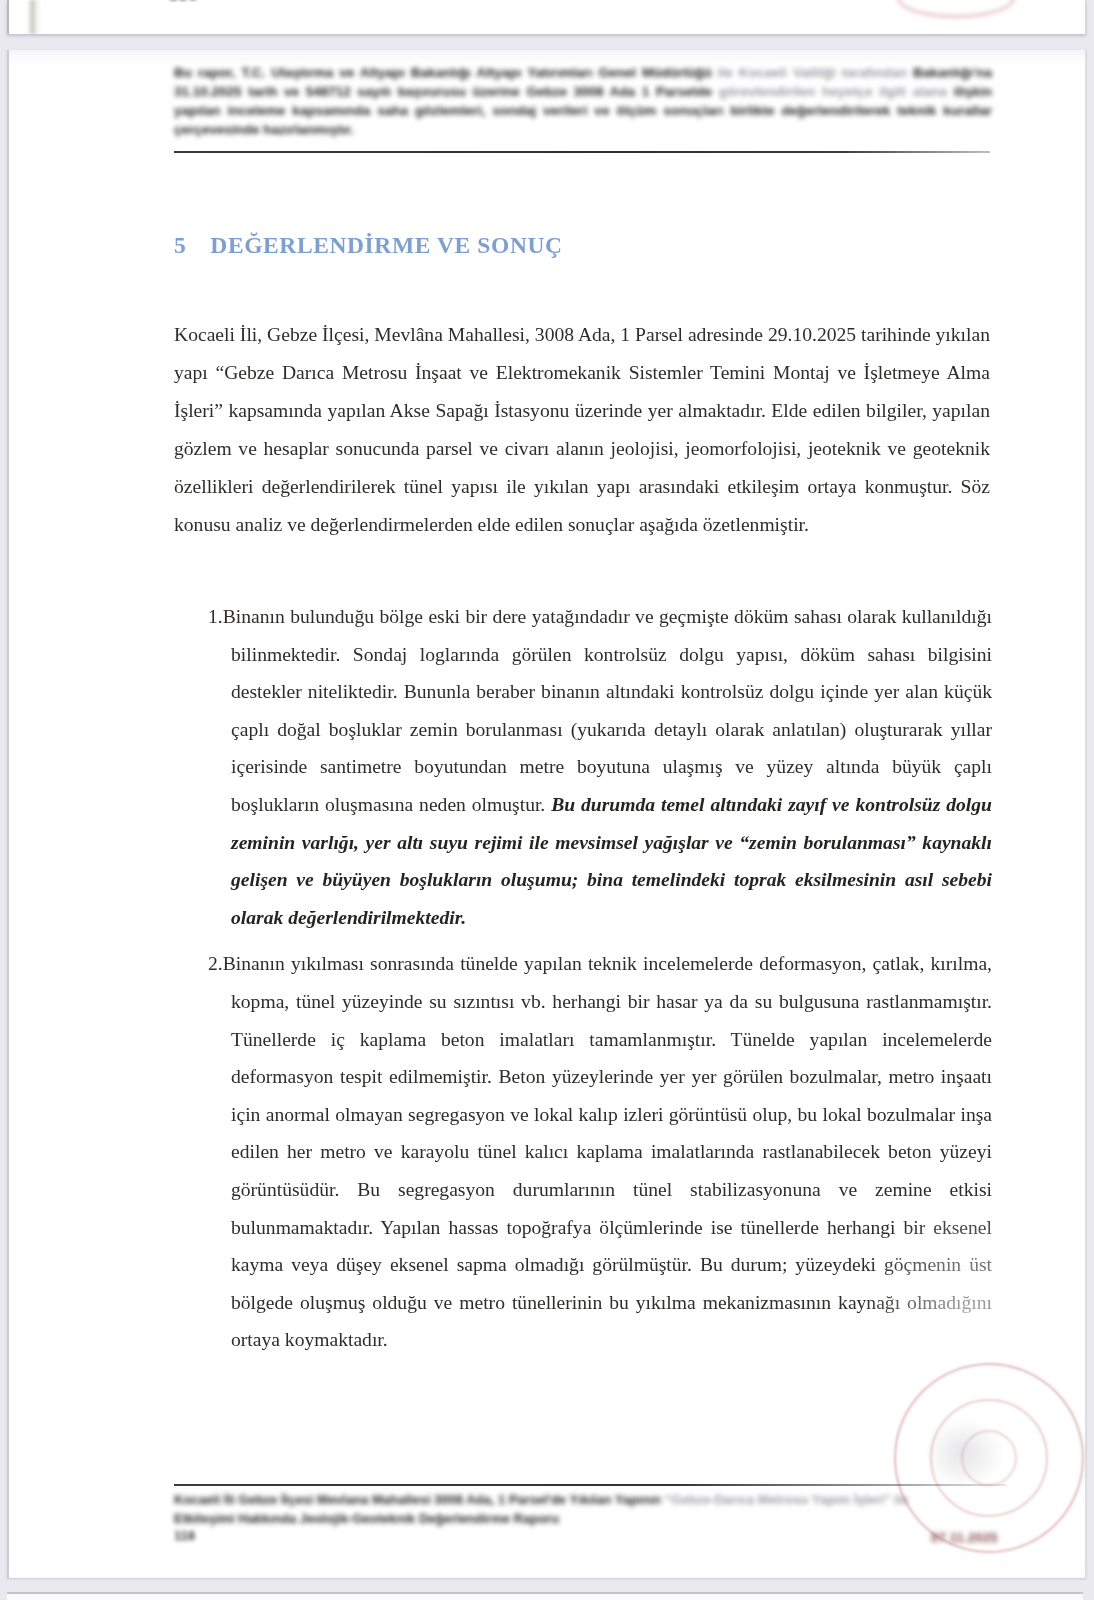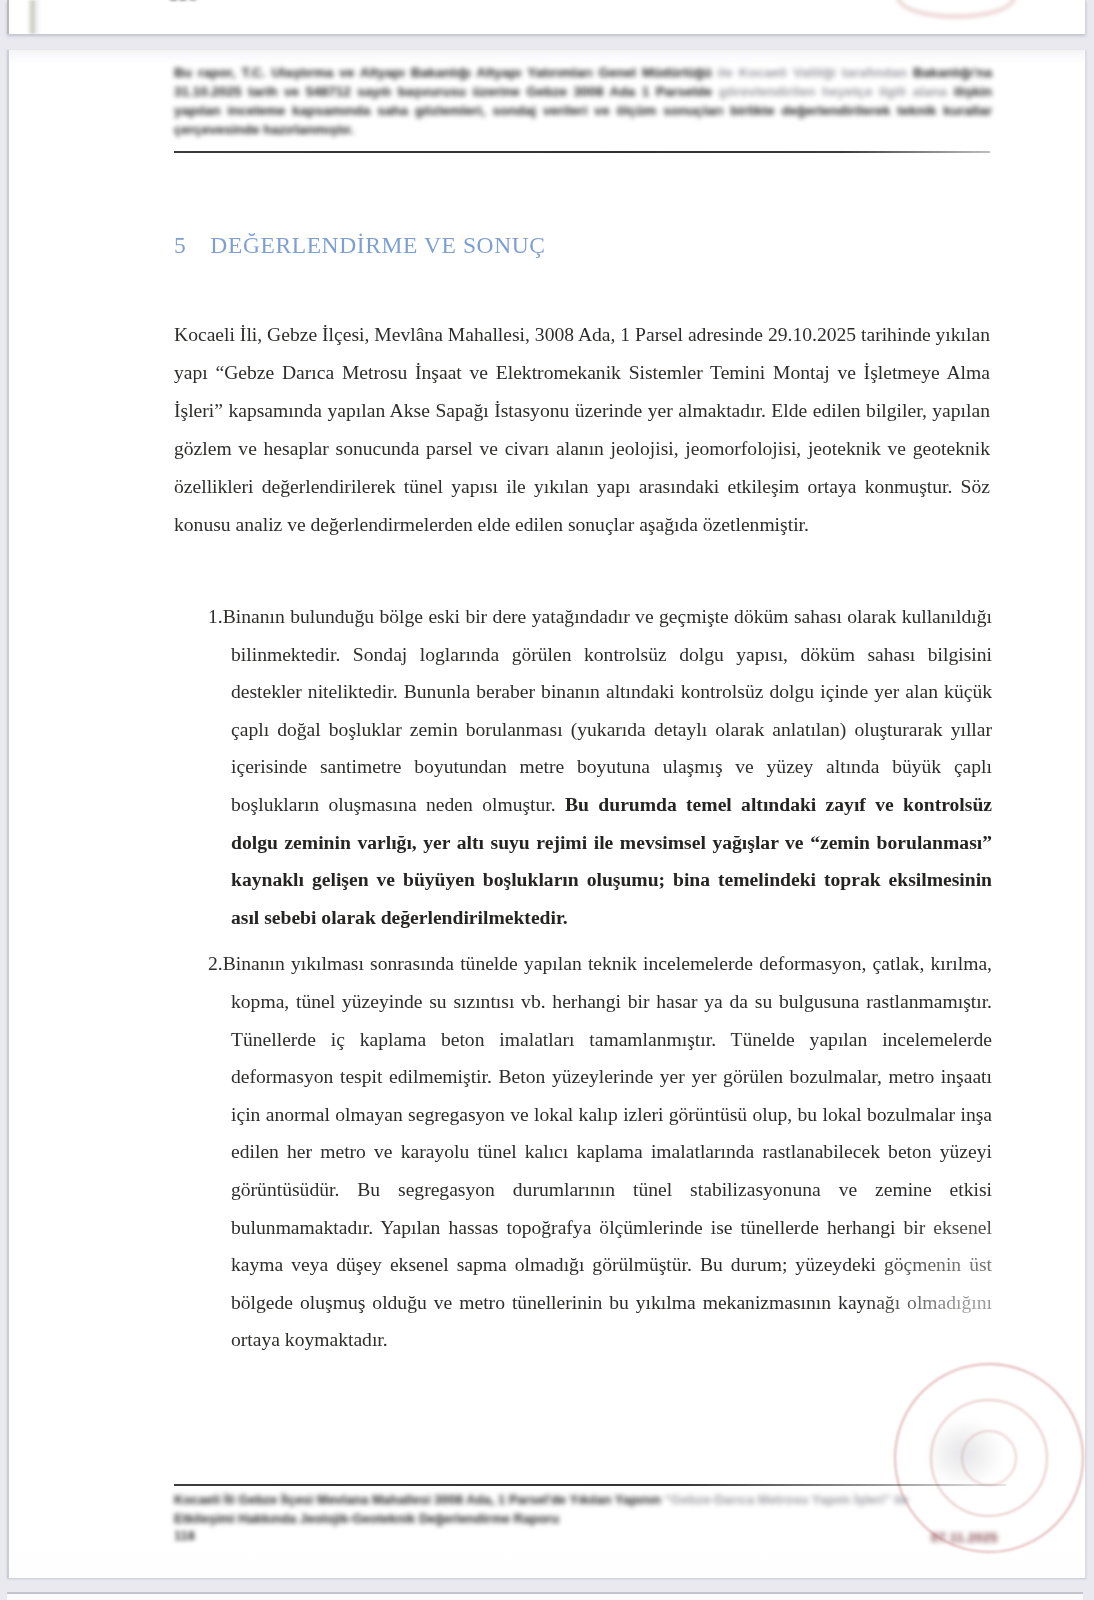--- a/index.html
+++ b/index.html
@@ -58,39 +58,39 @@
     filter:blur(.4px);
   }
   .rule-footer{
     position:absolute;left:165px;top:1434px;width:832px;height:2px;
     background:linear-gradient(90deg,#3c3c3c 0,#333 60%,rgba(70,70,70,.55) 85%,rgba(90,90,90,.15) 100%);
     filter:blur(.5px);
   }
   
   .heading{
     position:absolute;left:165px;top:182px;width:700px;
-    font-weight:normal;font-size:23.5px;letter-spacing:.6px;
+    font-weight:bold;font-size:23.5px;letter-spacing:.6px;
     color:#7d9fd2;filter:blur(.4px);
   }
   .heading .num{margin-right:24px;}
   
   .intro{
     position:absolute;left:165px;top:266px;width:816px;
     font-size:19.6px;line-height:38px;color:#2e2d2b;
     text-align:justify;filter:blur(.3px);
   }
   .list-wrap{
     position:absolute;left:199px;top:548px;width:784px;
   }
   .citem{
     font-size:19.6px;line-height:37.6px;color:#2e2d2b;
     text-align:justify;filter:blur(.3px);
     padding-left:23px;text-indent:-23px;margin-bottom:9px;
   }
-  .citem .bold{font-weight:bold;color:#252422;}
+  .citem .bold{font-weight:bold;color:#252422;font-style:italic;}
   
   .fade-spot{
     position:absolute;left:850px;top:1150px;width:230px;height:230px;
     background:radial-gradient(closest-side,rgba(255,255,255,.6),rgba(255,255,255,0));
     pointer-events:none;
   }
   
   .stamp{position:absolute;left:885px;top:1313px;width:190px;height:190px;filter:blur(1.2px);}
   .stamp .ring{position:absolute;border-radius:50%;border:2px solid rgba(193,102,102,.45);}
   .ring.r1{left:0;top:0;width:186px;height:186px;}

